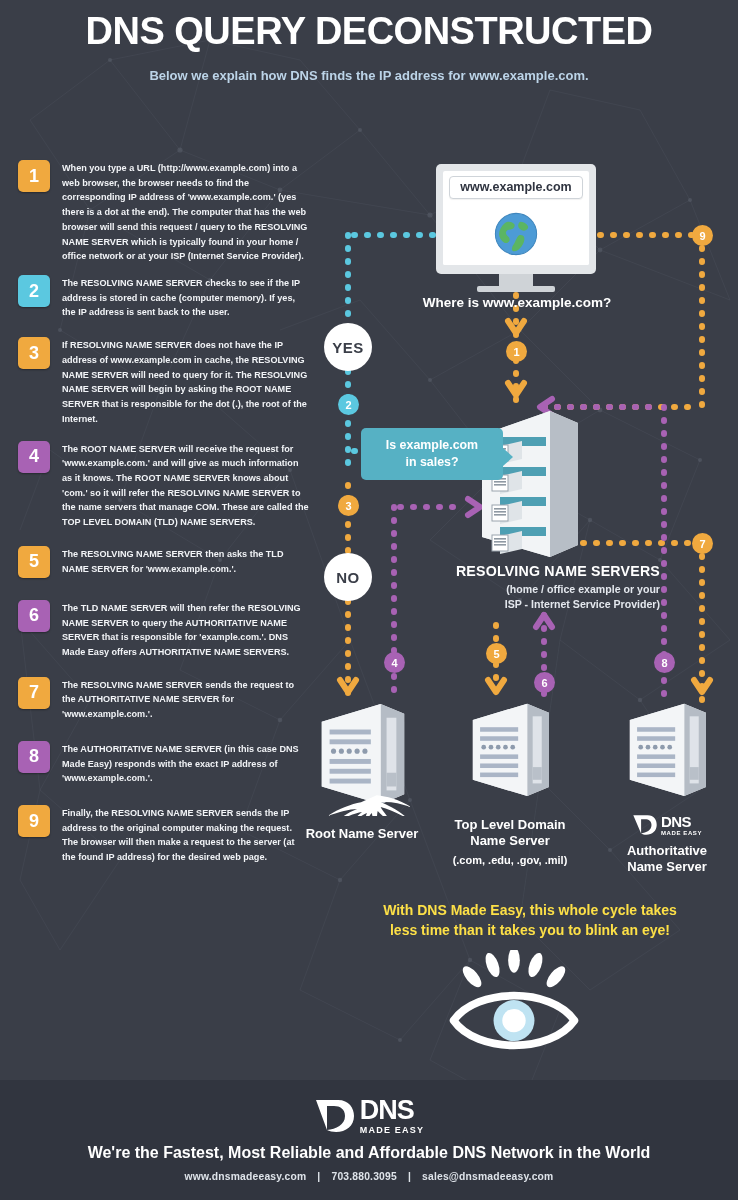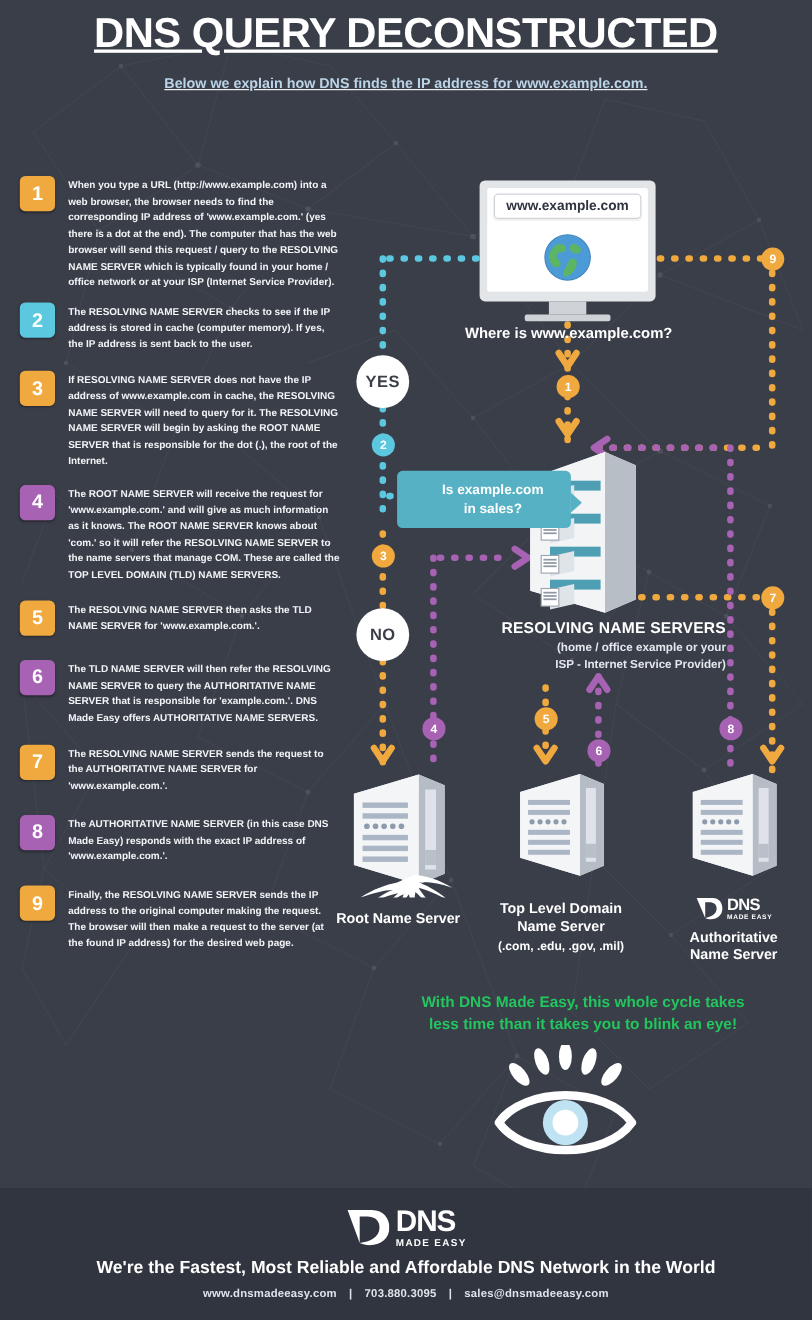--- a/index.html
+++ b/index.html
@@ -3,21 +3,21 @@
 <meta charset="utf-8">
 <style>
   html,body{margin:0;padding:0;}
   body{
     width:738px;height:1200px;overflow:hidden;
     background:#3a3e48;
     font-family:"Liberation Sans", sans-serif;
     color:#ffffff;
     position:relative;
   }
-  #page{position:relative;width:738px;height:1200px;overflow:hidden;text-decoration:underline;}
+  #page{position:relative;width:738px;height:1200px;overflow:hidden;}
 
   
   .bgnet{position:absolute;inset:0;pointer-events:none;opacity:.30;}
   .bgnet svg{width:100%;height:100%;display:block;}
 
   
   .header{position:relative;padding-top:12px;text-align:center;}
   .title{
     font-size:38px;font-weight:bold;letter-spacing:-0.5px;
     color:#ffffff;line-height:1.05;margin:0 0 14px 0;
@@ -77,21 +77,21 @@
     font-size:15px;font-weight:bold;letter-spacing:.5px;
   }
   .yes{left:12px;top:168px;text-align:right;}
   .no{left:12px;top:398px;}
 
   
   .cache{
     position:absolute;left:49px;top:273px;width:126px;
     background:#56b1c4;color:#ffffff;border-radius:5px;
     font-size:12.4px;font-weight:bold;text-align:center;
-    padding:9px 8px 10px 24px;line-height:1.35;z-index:4;
+    padding:9px 8px 10px 8px;line-height:1.35;z-index:4;
   }
   .cache:after{
     content:"";position:absolute;right:-10px;top:20px;
     border-top:9px solid transparent;border-bottom:9px solid transparent;
     border-left:10px solid #56b1c4;
   }
 
   
   .rack{position:absolute;left:162px;top:250px;width:112px;height:155px;z-index:3;}
   .racklabel{
@@ -104,21 +104,21 @@
   .srv{position:absolute;width:116px;text-align:center;}
   .srv .name{font-size:13px;font-weight:bold;color:#ffffff;line-height:1.25;margin-top:6px;}
   .srv .sub{font-size:11px;font-weight:bold;color:#ffffff;width:auto;margin-top:1px;}
   .srv1{left:-8px;top:545px;}
   .srv2{left:140px;top:545px;}
   .srv3{left:297px;top:545px;}
 
   
   .tagline{
     position:absolute;left:28px;top:745px;width:380px;text-align:center;
-    color:#22c55e;font-size:14px;font-weight:bold;line-height:1.45;
+    color:#fde047;font-size:14px;font-weight:bold;line-height:1.45;
   }
   .eyewrap{position:absolute;left:122px;top:795px;width:160px;text-align:center;}
 
   
   .footer{
     position:absolute;left:0;bottom:0;width:738px;height:120px;
     background:#31353f;text-align:center;
   }
   .footer .logo{margin-top:17px;}
   .f1{font-size:16px;font-weight:bold;color:#ffffff;margin-top:9px;}

